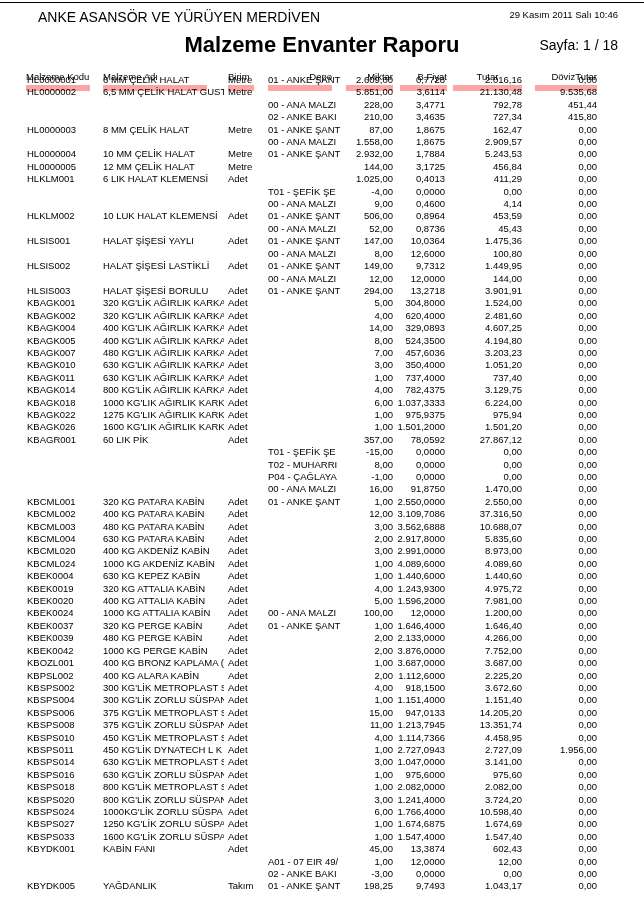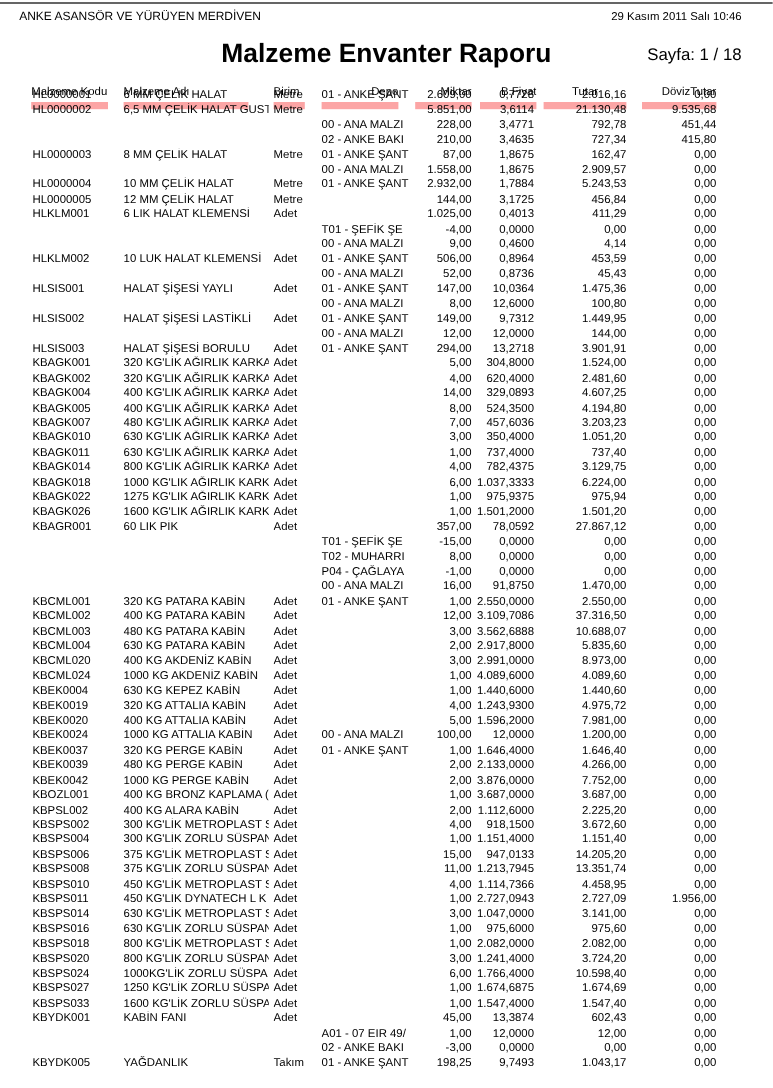--- a/index.html
+++ b/index.html
@@ -6,21 +6,21 @@
   body{
     width:644px;height:907px;
     background:#fff;
     font-family:"Liberation Sans","DejaVu Sans",sans-serif;
     color:#000;
     position:relative;
     overflow:hidden;
   }
   .page{position:absolute;inset:0;background:#ffffff;}
   .topline{position:absolute;left:0;top:2px;width:644px;border-top:1px solid #000;}
-  .company{position:absolute;left:16px;top:9px;font-size:10px;letter-spacing:0px;white-space:nowrap;}
+  .company{position:absolute;left:38px;top:9px;font-size:14px;letter-spacing:0px;white-space:nowrap;}
   .datetime{position:absolute;right:26px;top:9px;font-size:9.5px;white-space:nowrap;text-align:right;}
   .pageno{position:absolute;right:26px;top:37px;font-size:14px;white-space:nowrap;text-align:left;}
   .title{position:absolute;left:0;top:32px;width:644px;text-align:center;font-size:22px;font-weight:bold;}
 
   .thead{position:absolute;left:0;top:56px;width:644px;height:15px;font-size:9.5px;}
   .thead .hcell{position:absolute;top:15px;height:14px;border-bottom:6px solid #fca5a5;white-space:nowrap;overflow:hidden;}
   .h-code  {left:26px; width:64px;}
   .h-name  {left:103px;width:104px;}
   .h-birim {left:228px;width:26px;}
   .h-depo  {left:268px;width:64px;text-align:right;}

